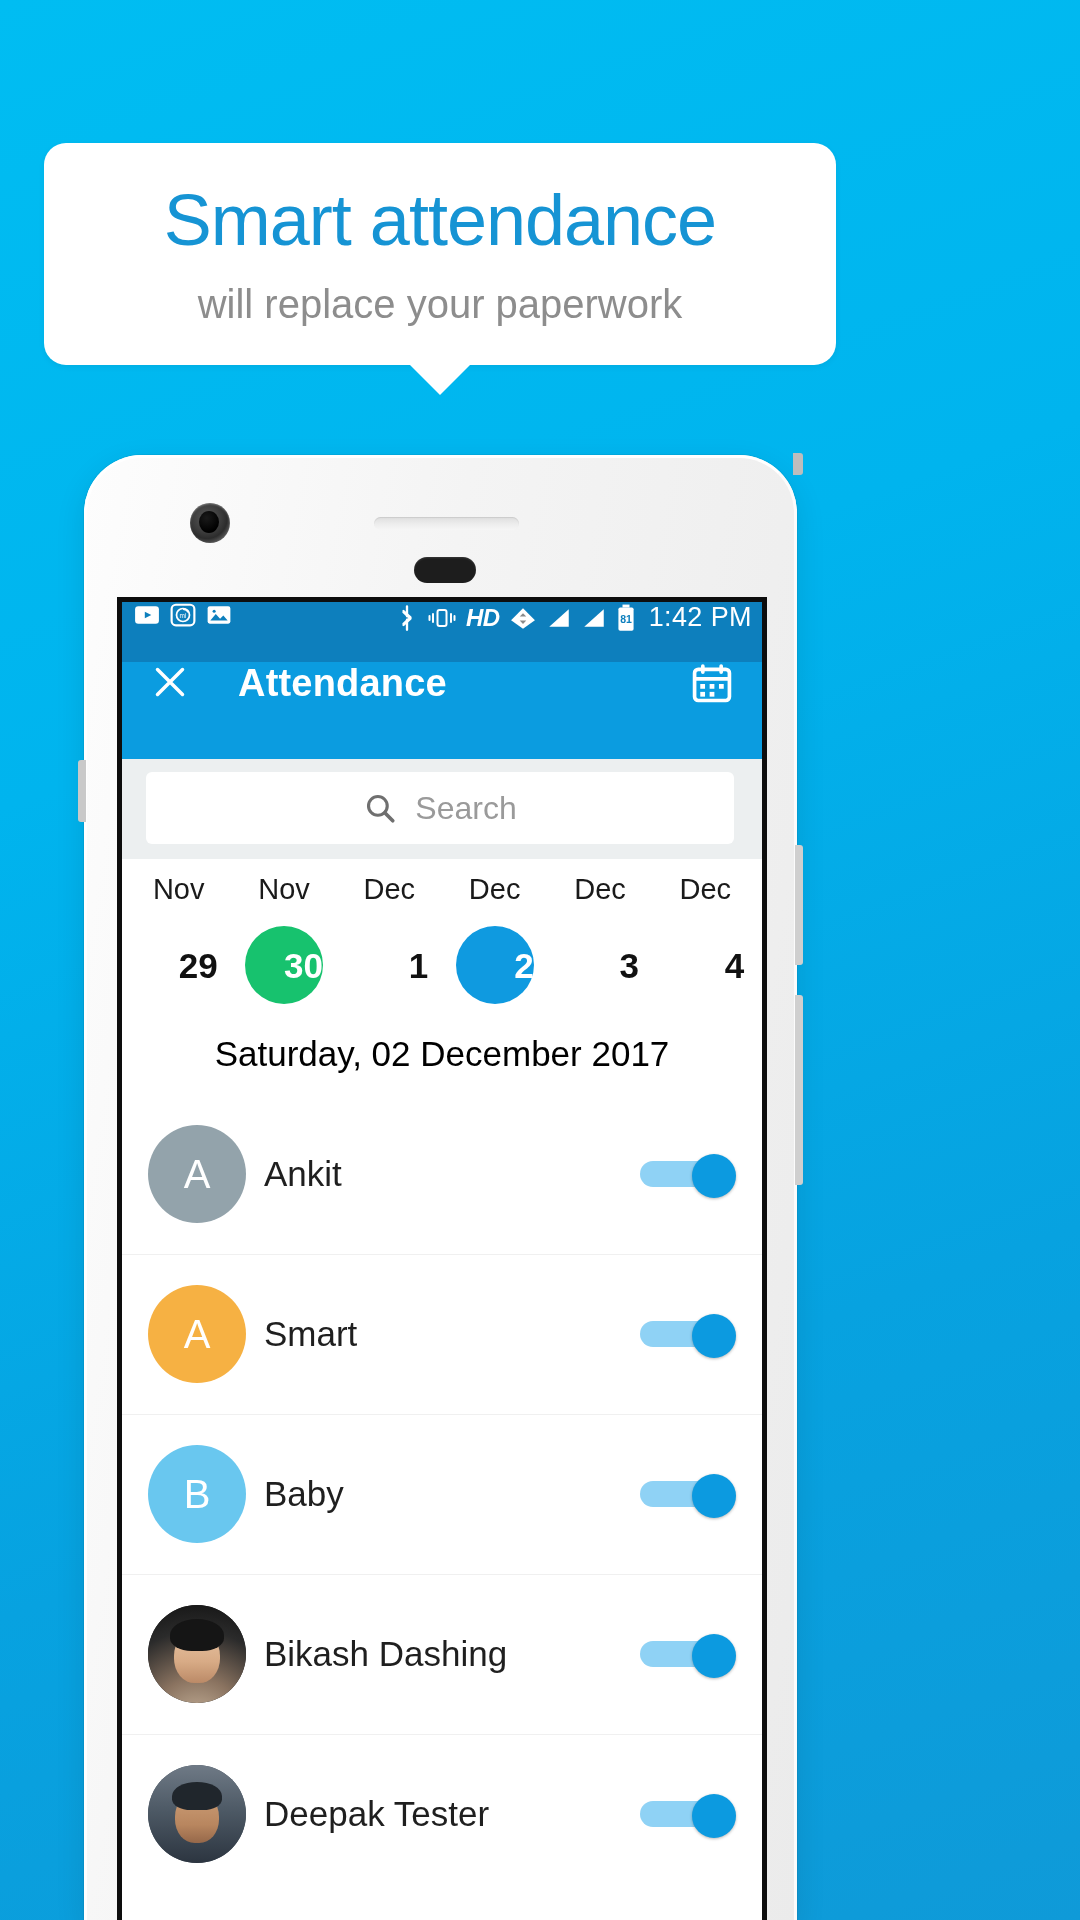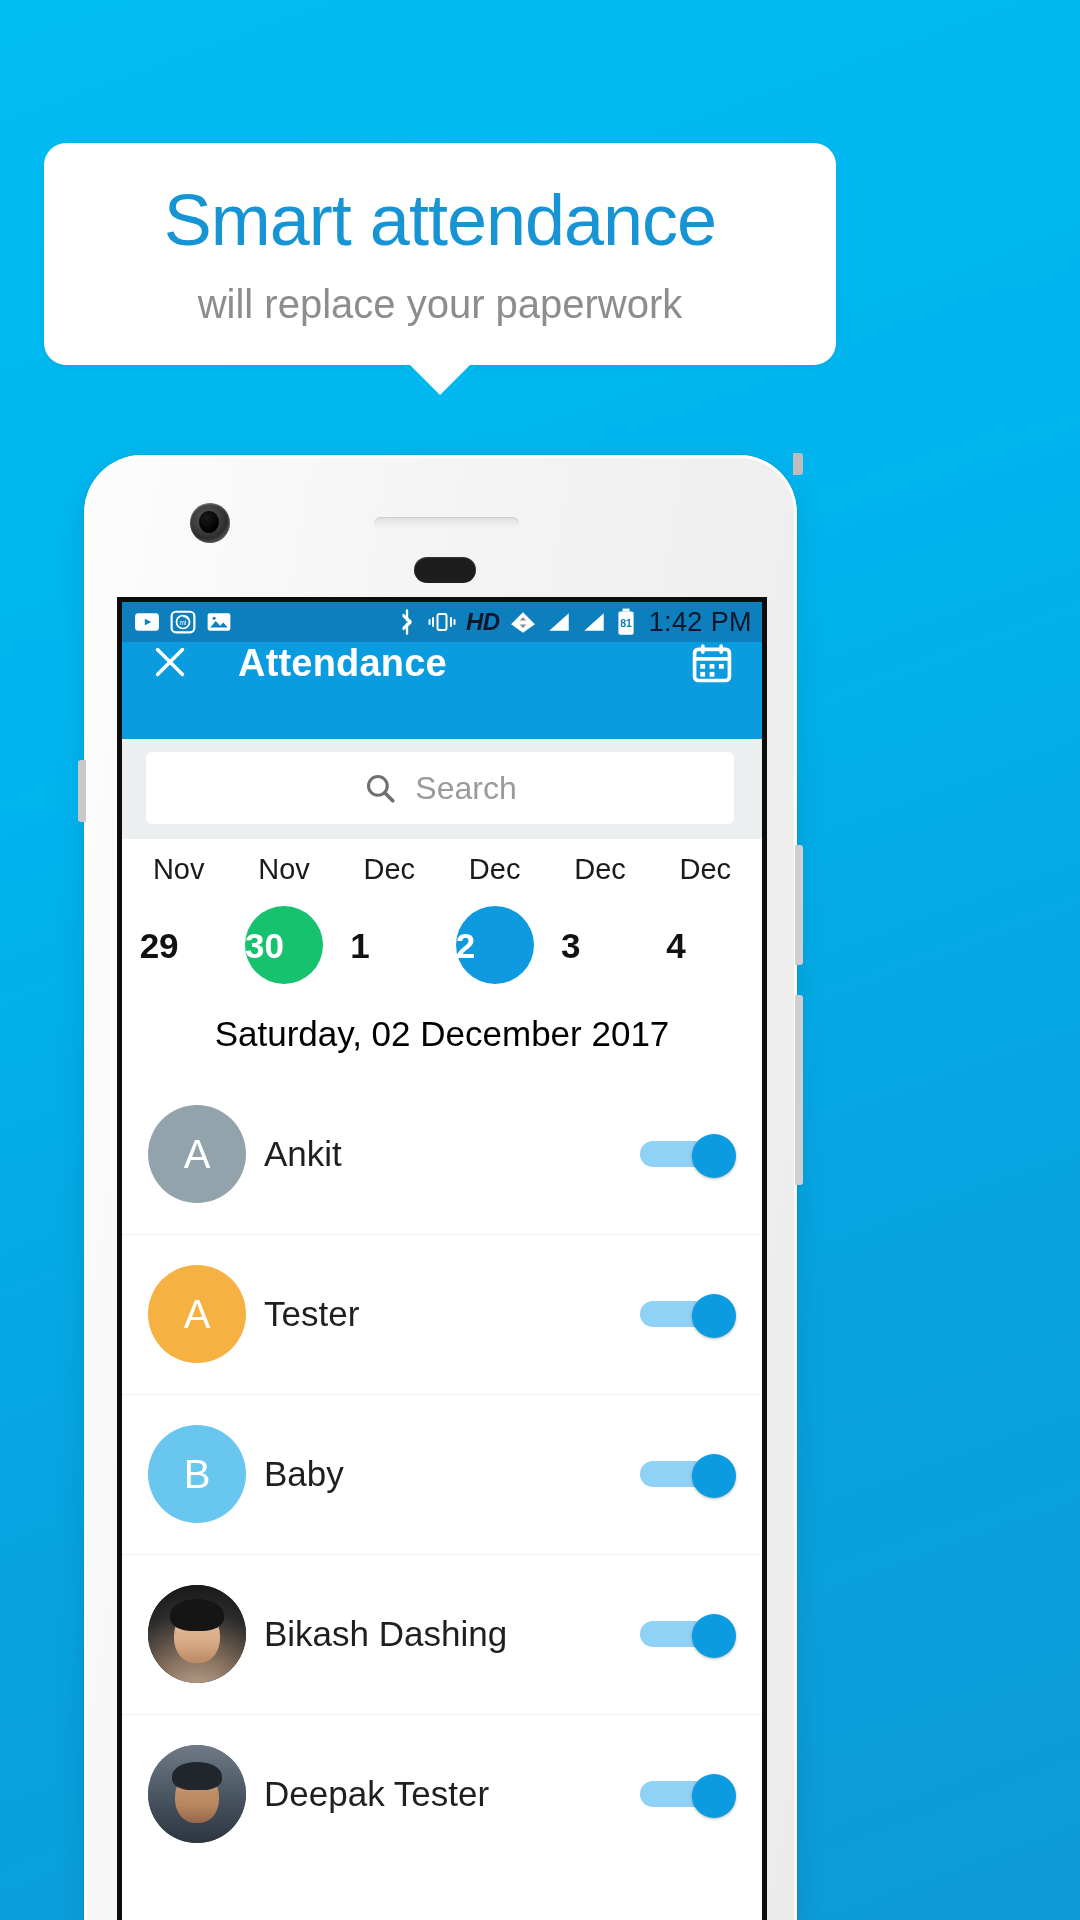--- a/index.html
+++ b/index.html
@@ -75,22 +75,22 @@
 
   
   .screen{
     position:absolute; left:33px; top:142px; width:650px; height:1323px;
     background:#ffffff; overflow:hidden;
     border:5px solid #0d0d0d; border-bottom:none;
   }
 
   
   .statusbar{
-    height:40px; background:#0d7fbd; display:flex; align-items:center;
-    padding:0 10px 0 12px; color:#0f172a;
+    height:60px; background:#0d7fbd; display:flex; align-items:flex-start;
+    padding:0 10px 0 12px; color:#ffffff;
   }
   .sb-left{ display:flex; align-items:center; gap:10px; }
   .sb-right{ margin-left:auto; display:flex; align-items:center; gap:9px; }
   .sb-ico{ display:block; }
   .sb-time{ font-size:27px; font-weight:400; letter-spacing:.4px; margin-left:4px; }
 
   
   .appbar{
     height:97px; background:#0b9ce0; display:flex; align-items:flex-start;
     padding:0 28px; color:#fff;
@@ -113,21 +113,21 @@
   
   .datestrip{
     display:flex; padding:16px 4px 4px 4px; background:#fff;
   }
   .datecell{
     flex:1; display:flex; flex-direction:column; align-items:center;
   }
   .dc-mon{ font-size:29px; color:#1a1a1a; font-weight:400; line-height:1; }
   .dc-daywrap{
     margin-top:22px; width:78px; height:78px; border-radius:50%;
-    display:flex; align-items:center; justify-content:flex-start;
+    display:flex; align-items:center; justify-content:flex-end;
   }
   .dc-day{ font-size:35px; font-weight:700; color:#111; line-height:1; }
   .dc-daywrap.sel-green{ background:#17c26e; }
   .dc-daywrap.sel-blue { background:#0f9ae0; }
   .dc-daywrap.sel-green .dc-day,
   .dc-daywrap.sel-blue  .dc-day{ color:#ffffff; }
 
   .fulldate{
     text-align:center; font-size:35px; color:#000000; font-weight:400;
     padding:26px 0 20px 0; background:#fff;
@@ -332,21 +332,21 @@
         <span class="toggle">
           <span class="tr-track"></span>
           <span class="tr-knob"></span>
         </span>
       </div>
 
       <div class="row">
         <span class="avatar" style="background:#f6b143;">
           <span>A</span>
         </span>
-        <span class="rowname">Tester</span>
+        <span class="rowname">Smart</span>
         <span class="toggle">
           <span class="tr-track"></span>
           <span class="tr-knob"></span>
         </span>
       </div>
 
       <div class="row">
         <span class="avatar" style="background:#69c7ef;">
           <span>B</span>
         </span>

